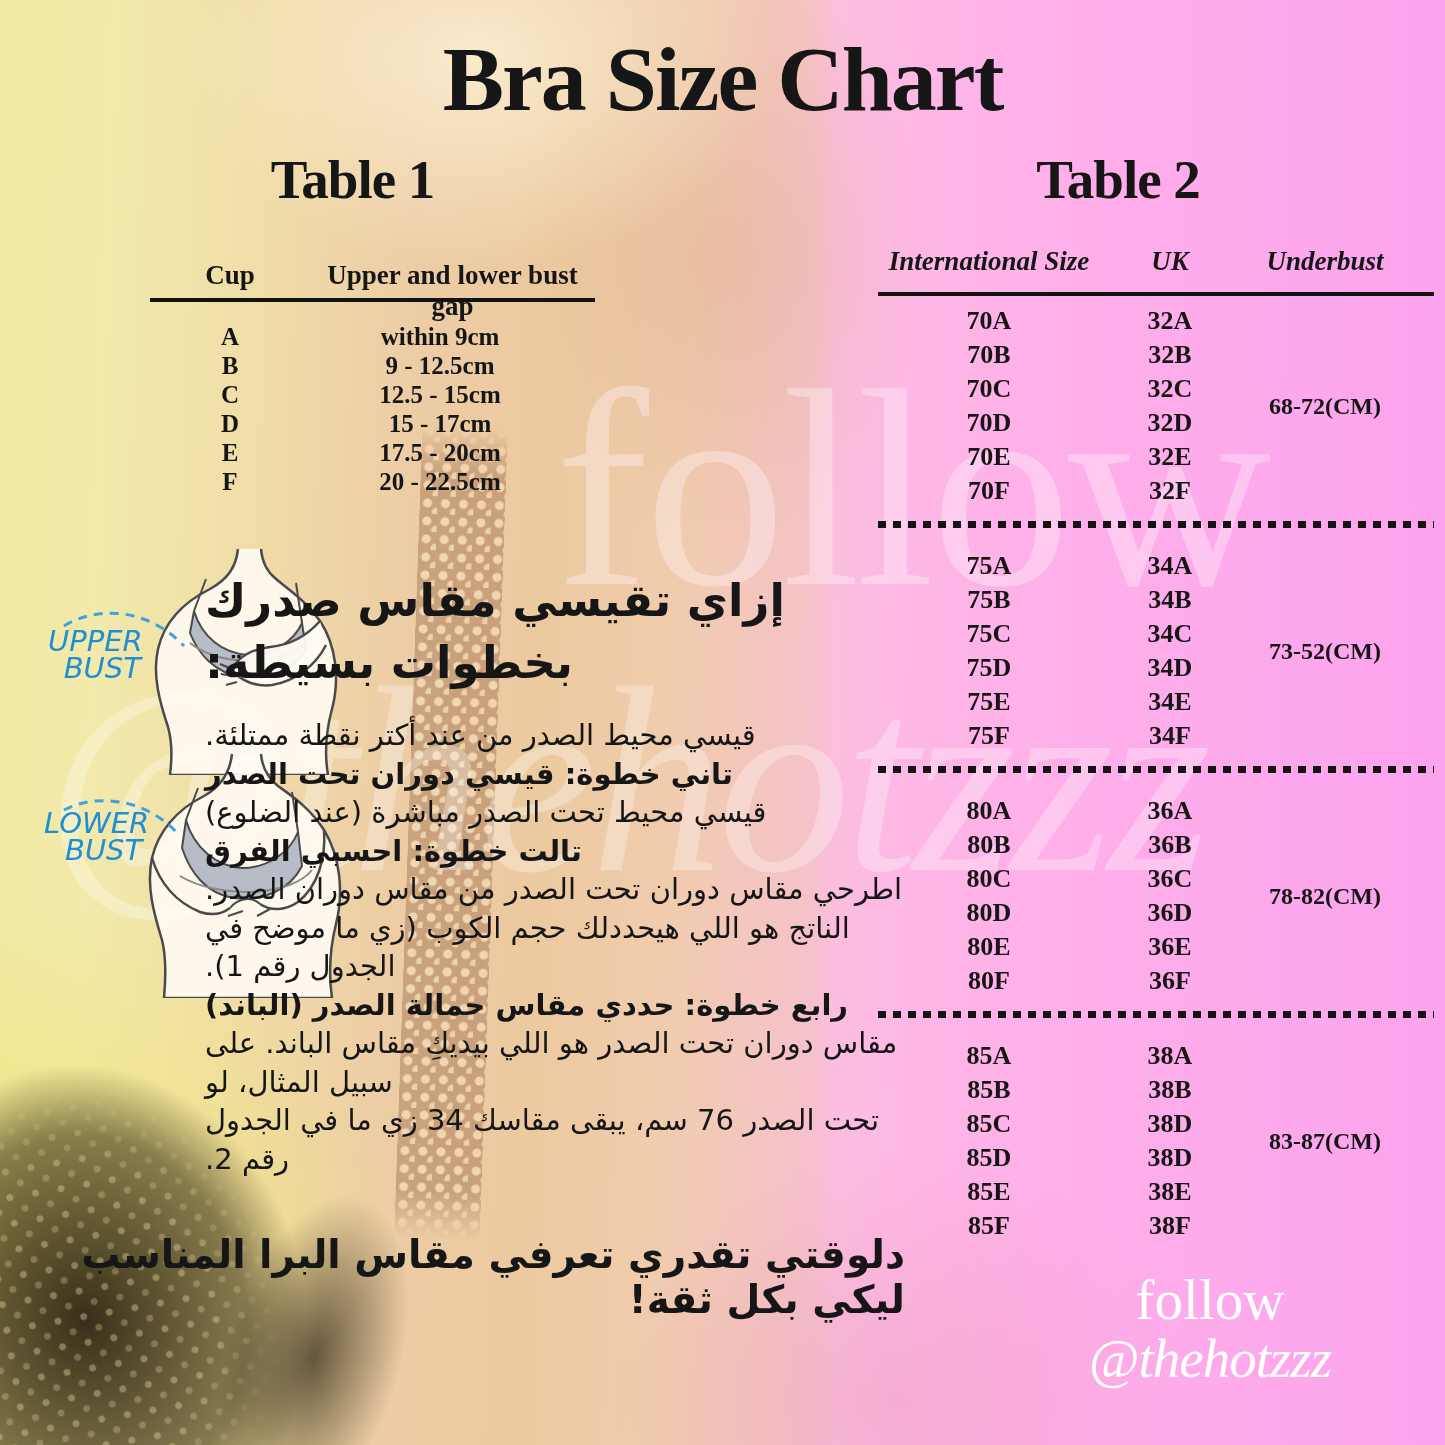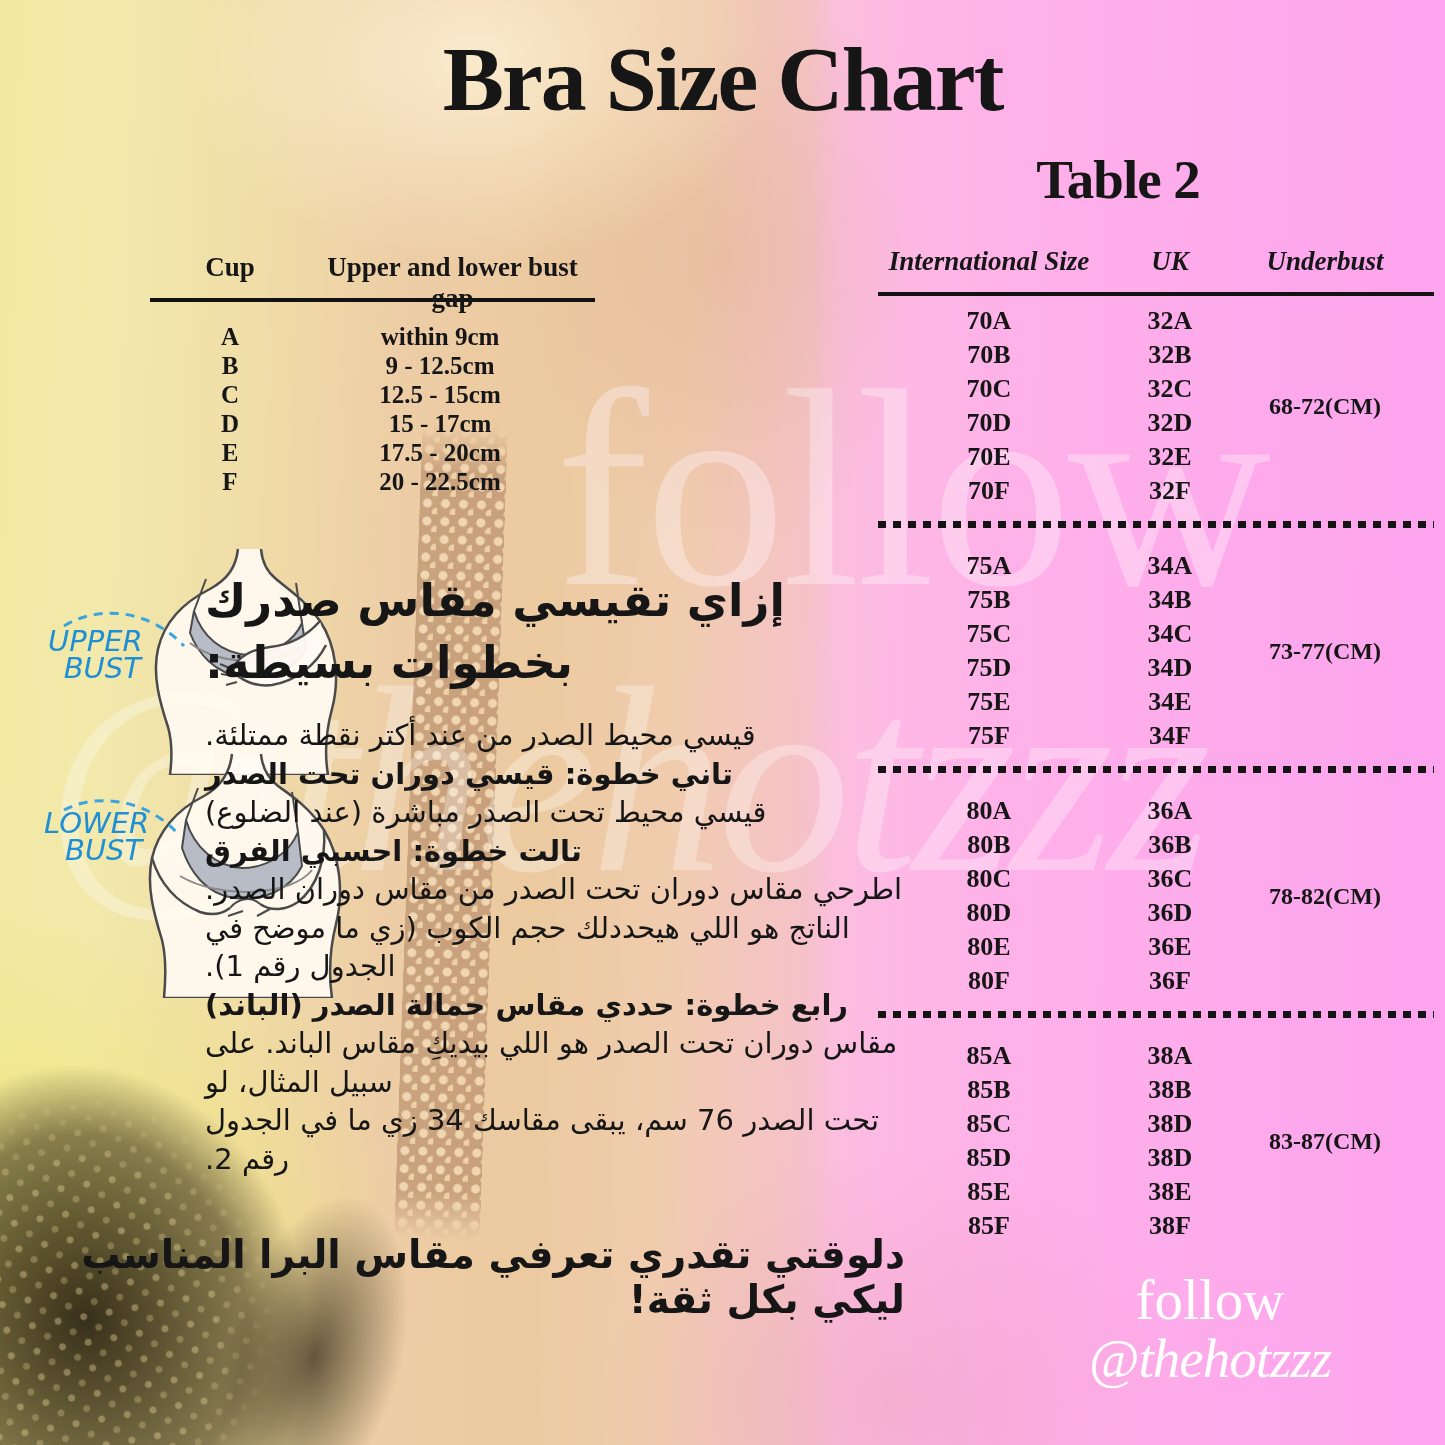--- a/index.html
+++ b/index.html
@@ -55,21 +55,21 @@
   
   .title{position:absolute;left:0;top:26px;width:100%;text-align:center;
     font-size:92px;font-weight:700;letter-spacing:-2px;}
   .t1-heading{position:absolute;left:130px;top:148px;width:445px;text-align:center;
     font-size:55px;font-weight:700;letter-spacing:-1px;}
   .t2-heading{position:absolute;left:878px;top:148px;width:480px;text-align:center;
     font-size:55px;font-weight:700;letter-spacing:-1px;}
   
   .table1{position:absolute;left:150px;top:252px;width:445px;}
   .t1-head{display:grid;grid-template-columns:160px 285px;font-size:27px;font-weight:700;height:46px;}
-  .t1-head div{text-align:center;}
+  .t1-head div{text-align:center;margin-top:8px;}
   .rule{height:4px;background:#121212;}
   .t1-rows{padding-top:20px;}
   .t1-row{display:grid;grid-template-columns:160px 260px;line-height:29px;font-size:25px;font-weight:700;}
   .t1-row div{text-align:center;}
   
   .table2{position:absolute;left:878px;top:246px;width:556px;}
   .t2-head{display:grid;grid-template-columns:222px 140px 170px;font-size:27px;font-weight:700;height:46px;font-style:italic;}
   .t2-head div{text-align:center;}
   .t2-group{position:relative;display:grid;grid-template-columns:222px 140px;padding-top:8px;}
   .t2-cell{text-align:center;line-height:34px;font-size:26px;font-weight:700;}
@@ -103,20 +103,21 @@
   <div class="lace lace1">
       <div class="lace-dots"></div>
     </div>
   <div class="lace lace2"></div>
   <div class="strap"></div>
 
   <div class="wm-follow">follow</div>
   <div class="wm-handle">@thehotzzz</div>
 
   <div class="title">Bra Size Chart</div>
+  <div class="t1-heading">Table 1</div>
   <div class="t2-heading">Table 2</div>
 
   <div class="table1">
     <div class="t1-head">
       <div>Cup</div>
       <div>Upper and lower bust gap</div>
     </div>
     <div class="rule"></div>
     <div class="t1-rows">
       <div class="t1-row">
@@ -177,21 +178,21 @@
       <div class="t2-cell">75B</div>
         <div class="t2-cell">34B</div>
       <div class="t2-cell">75C</div>
         <div class="t2-cell">34C</div>
       <div class="t2-cell">75D</div>
         <div class="t2-cell">34D</div>
       <div class="t2-cell">75E</div>
         <div class="t2-cell">34E</div>
       <div class="t2-cell">75F</div>
         <div class="t2-cell">34F</div>
-      <div class="t2-underbust">73-77(CM)</div>
+      <div class="t2-underbust">73-52(CM)</div>
     </div>
     <div class="dotted"></div>
 
     <div class="t2-group">
       <div class="t2-cell">80A</div>
         <div class="t2-cell">36A</div>
       <div class="t2-cell">80B</div>
         <div class="t2-cell">36B</div>
       <div class="t2-cell">80C</div>
         <div class="t2-cell">36C</div>

